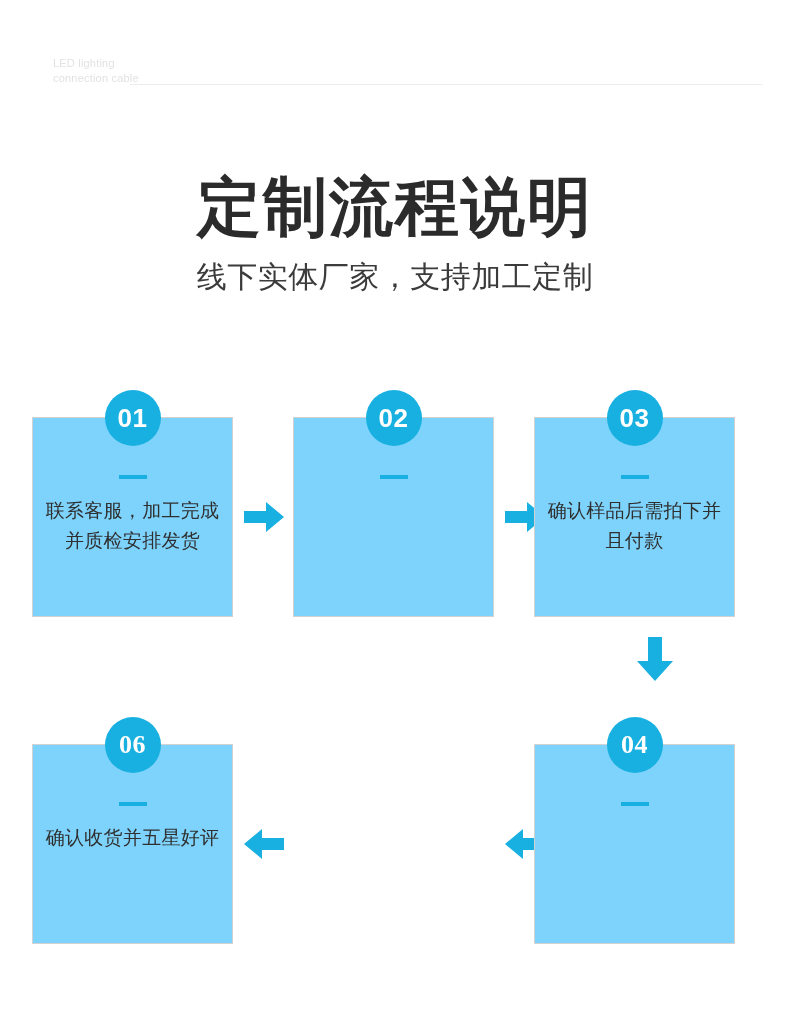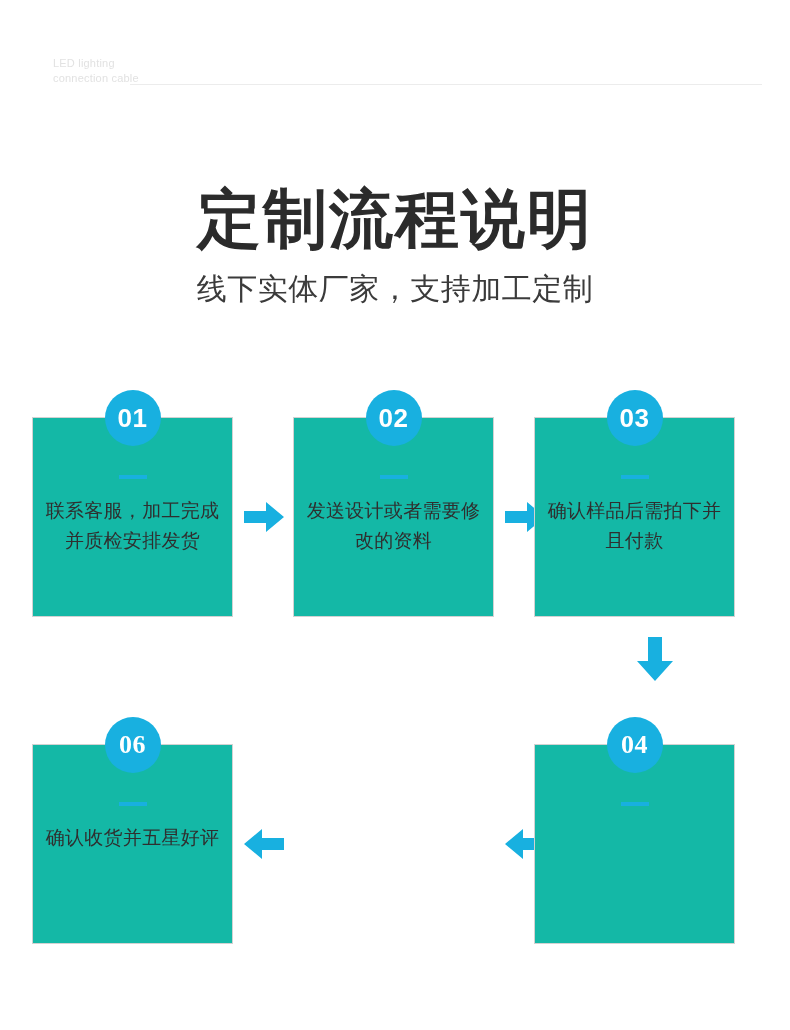--- a/index.html
+++ b/index.html
@@ -52,21 +52,21 @@
     top: 168px;
     width: 790px;
     text-align: center;
   }
   .main-title {
     font-size: 64px;
     line-height: 78px;
     font-weight: bold;
     color: #2b2b2b;
     letter-spacing: 2px;
-    margin: 12px;
+    margin: 0;
   }
   .sub-title {
     margin: 16px 0 0 0;
     font-size: 30px;
     line-height: 30px;
     color: #3b3b3b;
     font-weight: 400;
     letter-spacing: 0.5px;
   }
 
@@ -80,21 +80,21 @@
   #flow-row-top { top: 417px; }
   #flow-row-bottom { top: 744px; font-family: Liberation Serif, serif; }
 
   .step-card {
     position: absolute;
     top: 0;
     width: 201px;
     height: 200px;
     border: 1px solid #d2d2d2;
     box-sizing: border-box;
-    background: #14b8a6;
+    background: #7dd3fc;
     padding-left: 36px;
   }
   .col-1 { left: 32px; }
   .col-2 { left: 293px; }
   .col-3 { left: 534px; }
 
   .step-badge {
     position: absolute;
     left: 50%;
     top: -28px;
@@ -176,21 +176,20 @@
 
   <div class="arrow arrow-h-1">
     <svg width="40" height="34" viewBox="0 0 40 34" aria-hidden="true">
       <polygon points="0,11 22,11 22,2 40,17 22,32 22,23 0,23" fill="#18b0e0"></polygon>
     </svg>
   </div>
 
   <div class="step-card col-2">
     <div class="step-badge">02</div>
     <div class="step-dash"></div>
-    <div class="step-text">发送设计或者需要修改的资料</div>
   </div>
 
   <div class="arrow arrow-h-2">
     <svg width="40" height="34" viewBox="0 0 40 34" aria-hidden="true">
       <polygon points="0,11 22,11 22,2 40,17 22,32 22,23 0,23" fill="#18b0e0"></polygon>
     </svg>
   </div>
 
   <div class="step-card col-3">
     <div class="step-badge">03</div>

